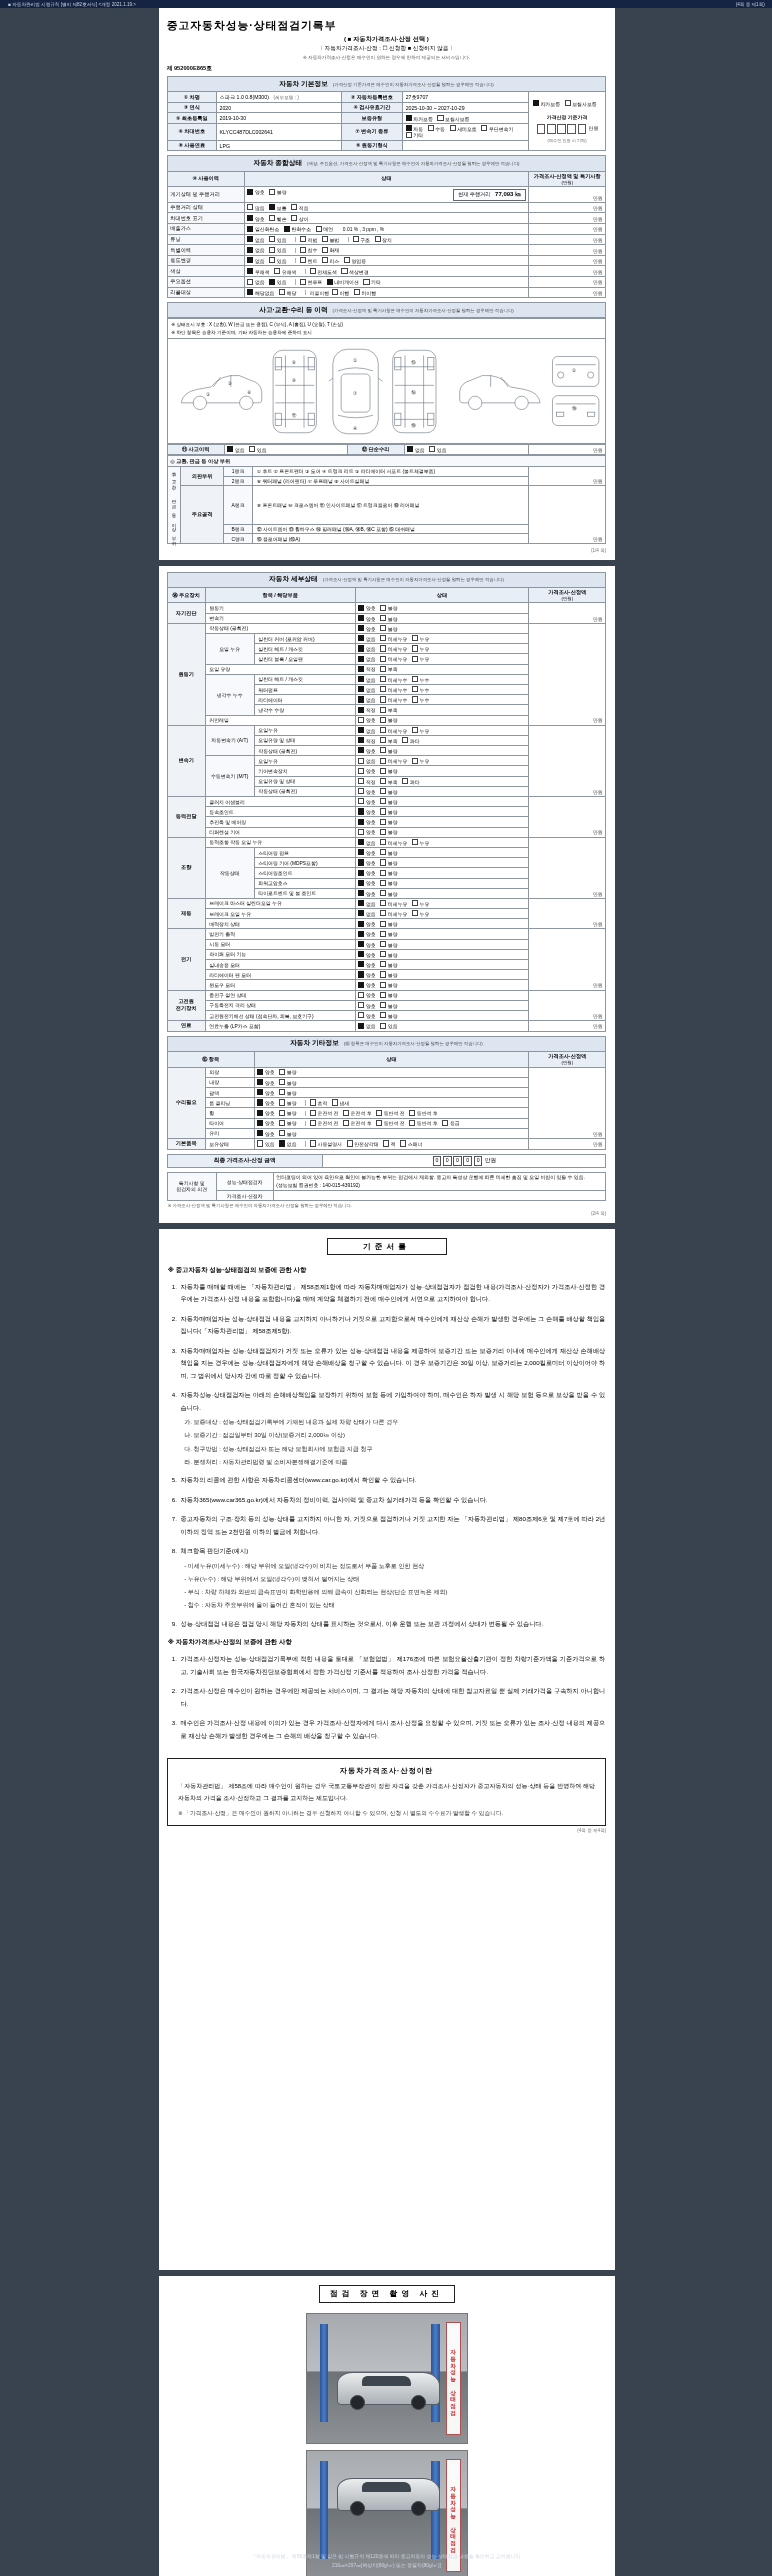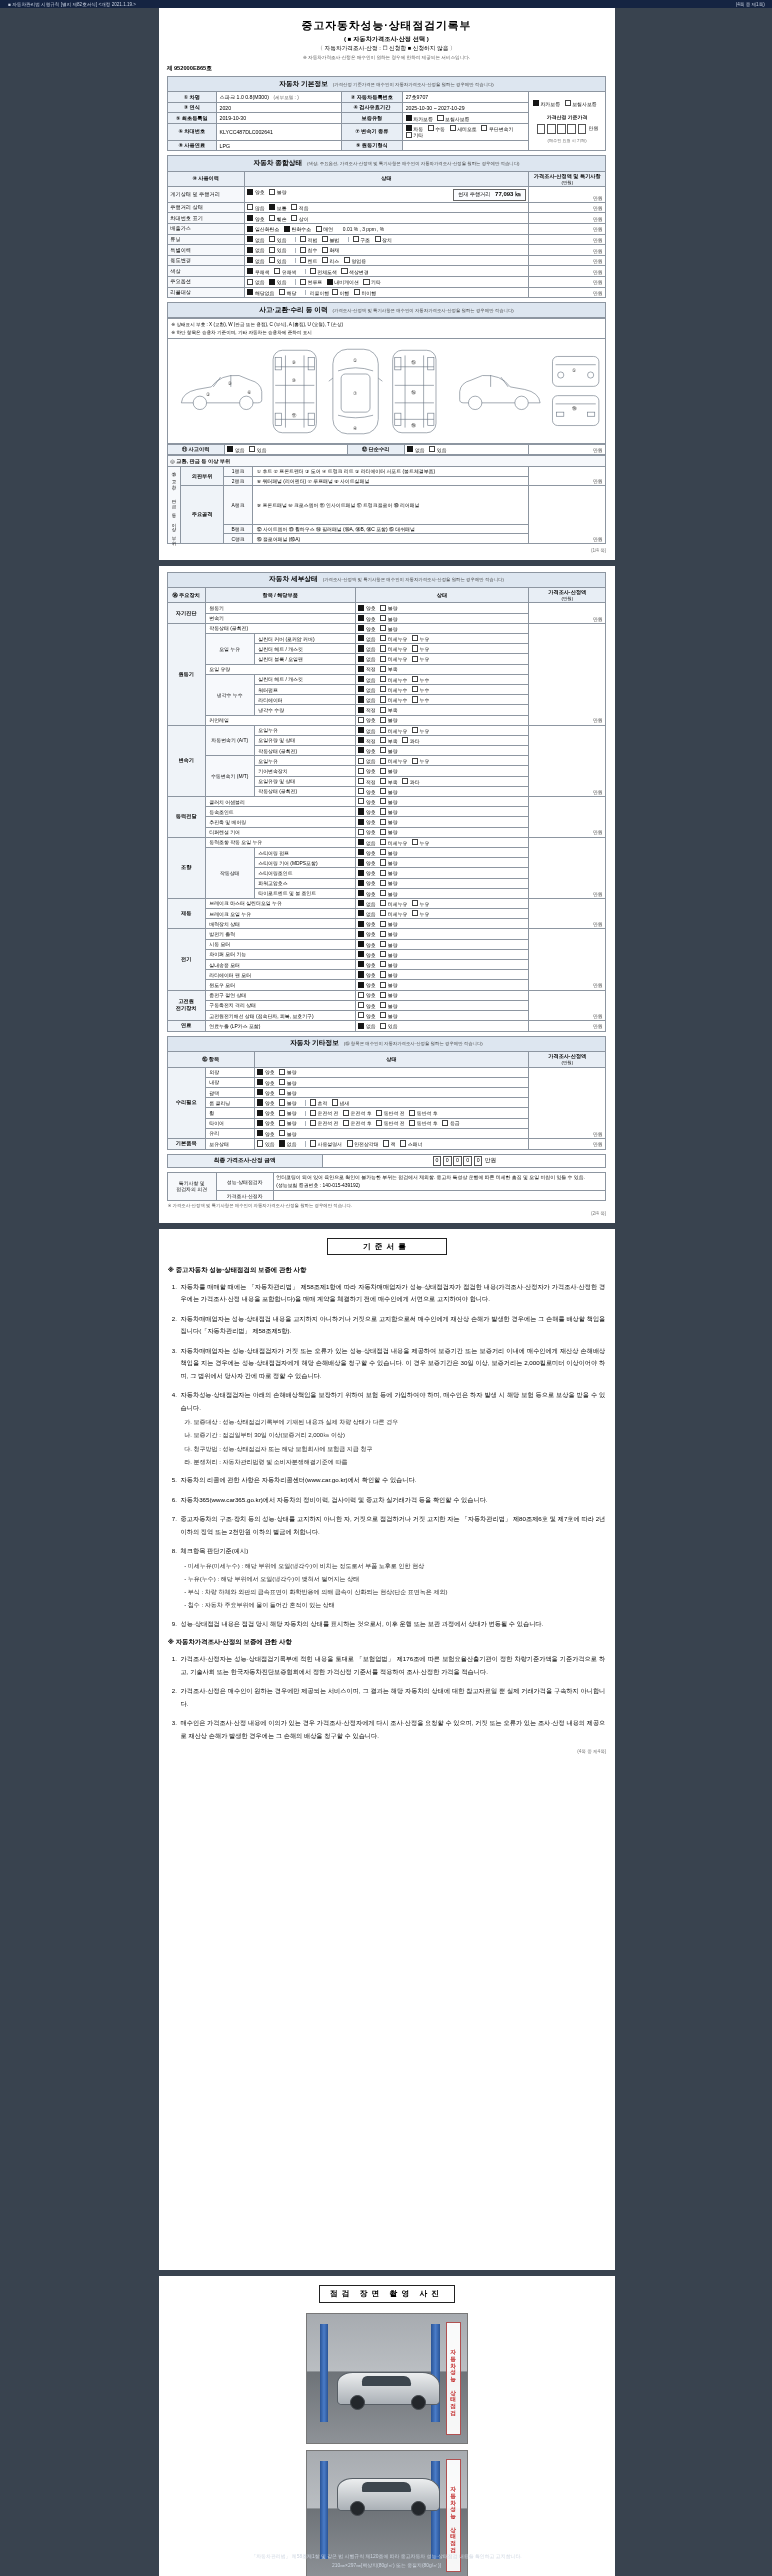--- a/index.html
+++ b/index.html
@@ -1,20 +1,20 @@
 <!DOCTYPE html>
 <html style="font-size:8.2px"><head>
 <meta charset="utf-8">
 <style>
   html,body{margin:0;padding:0;}
   body{font-family:"Liberation Sans","DejaVu Sans",sans-serif;background:#39434f;}
   .canvas{position:relative;width:773px;height:2576px;background:#39434f;overflow:hidden;margin:0 auto;}
   .topbar{height:8.2px;background:#152442;color:#c9d2e2;font-size:4.6px;display:flex;justify-content:space-between;align-items:center;padding:0 8.2px;}
   .sheet{width:456px;margin:0 auto 6.2px;background:#ffffff;padding:5.2px 8.2px 7.2px;box-sizing:border-box;}
-  .title{font-size:10.8px;font-weight:bold;text-align:center;letter-spacing:1px;margin:5.2px 0 2.1px;}
+  .title{font-size:10.8px;font-weight:bold;letter-spacing:1px;margin:5.2px 0 2.1px;}
   .sub1{font-weight:bold;text-align:center;font-size:6.2px;margin-top:1px;}
   .sub2{text-align:center;font-size:5.7px;margin-top:1.5px;}
   .subnote{text-align:center;font-size:4.6px;color:#555;margin-top:2.1px;}
   .docno{font-weight:bold;font-size:5.7px;margin:5.2px 0 2.6px;}
   table{width:100%;border-collapse:collapse;table-layout:fixed;margin-bottom:4.1px;}
   td,th{border:0.5px solid #8d96a1;font-size:5.2px;padding:1.3px 2.6px;vertical-align:middle;word-break:keep-all;}
   th{background:#e8eef5;font-weight:bold;text-align:center;}
   .sechead{background:#dde6f0;text-align:center;font-weight:bold;font-size:6.7px;padding:2.6px;}
   .sechead .note{font-weight:normal;font-size:4.4px;color:#444;margin-left:3.1px;}
   .price{text-align:right;font-size:4.9px;color:#333;vertical-align:bottom;}
@@ -732,20 +732,25 @@
         </div>
         <div class="nitem">
           <span class="nnum">2.</span>
           <span class="ntext">가격조사·산정은 매수인이 원하는 경우에만 제공되는 서비스이며, 그 결과는 해당 자동차의 상태에 대한 참고자료일 뿐 실제 거래가격을 구속하지 아니합니다.</span>
         </div>
         <div class="nitem">
           <span class="nnum">3.</span>
           <span class="ntext">매수인은 가격조사·산정 내용에 이의가 있는 경우 가격조사·산정자에게 다시 조사·산정을 요청할 수 있으며, 거짓 또는 오류가 있는 조사·산정 내용의 제공으로 재산상 손해가 발생한 경우에는 그 손해의 배상을 청구할 수 있습니다.</span>
         </div>
       </div>
+    <div class="pricebox">
+      <div class="pricebox-title">자동차가격조사·산정이란</div>
+      <p class="pb-body">「자동차관리법」 제58조에 따라 매수인이 원하는 경우 국토교통부장관이 정한 자격을 갖춘 가격조사·산정자가 중고자동차의 성능·상태 등을 반영하여 해당 자동차의 가격을 조사·산정하고 그 결과를 고지하는 제도입니다.</p>
+      <p class="pb-note">※ 「가격조사·산정」은 매수인이 원하지 아니하는 경우 신청하지 아니할 수 있으며, 신청 시 별도의 수수료가 발생할 수 있습니다.</p>
+    </div>
     <div class="pagemark">(4쪽 중 제4쪽)</div>
   </div>
 
   <div class="sheet" style="min-height:453px">
     <div class="boxtitle" style="width:134px">점검 장면 촬영 사진</div>
 
     <div class="photo p1">
       <div class="post l"></div>
       <div class="post r"></div>
       <div class="car">

